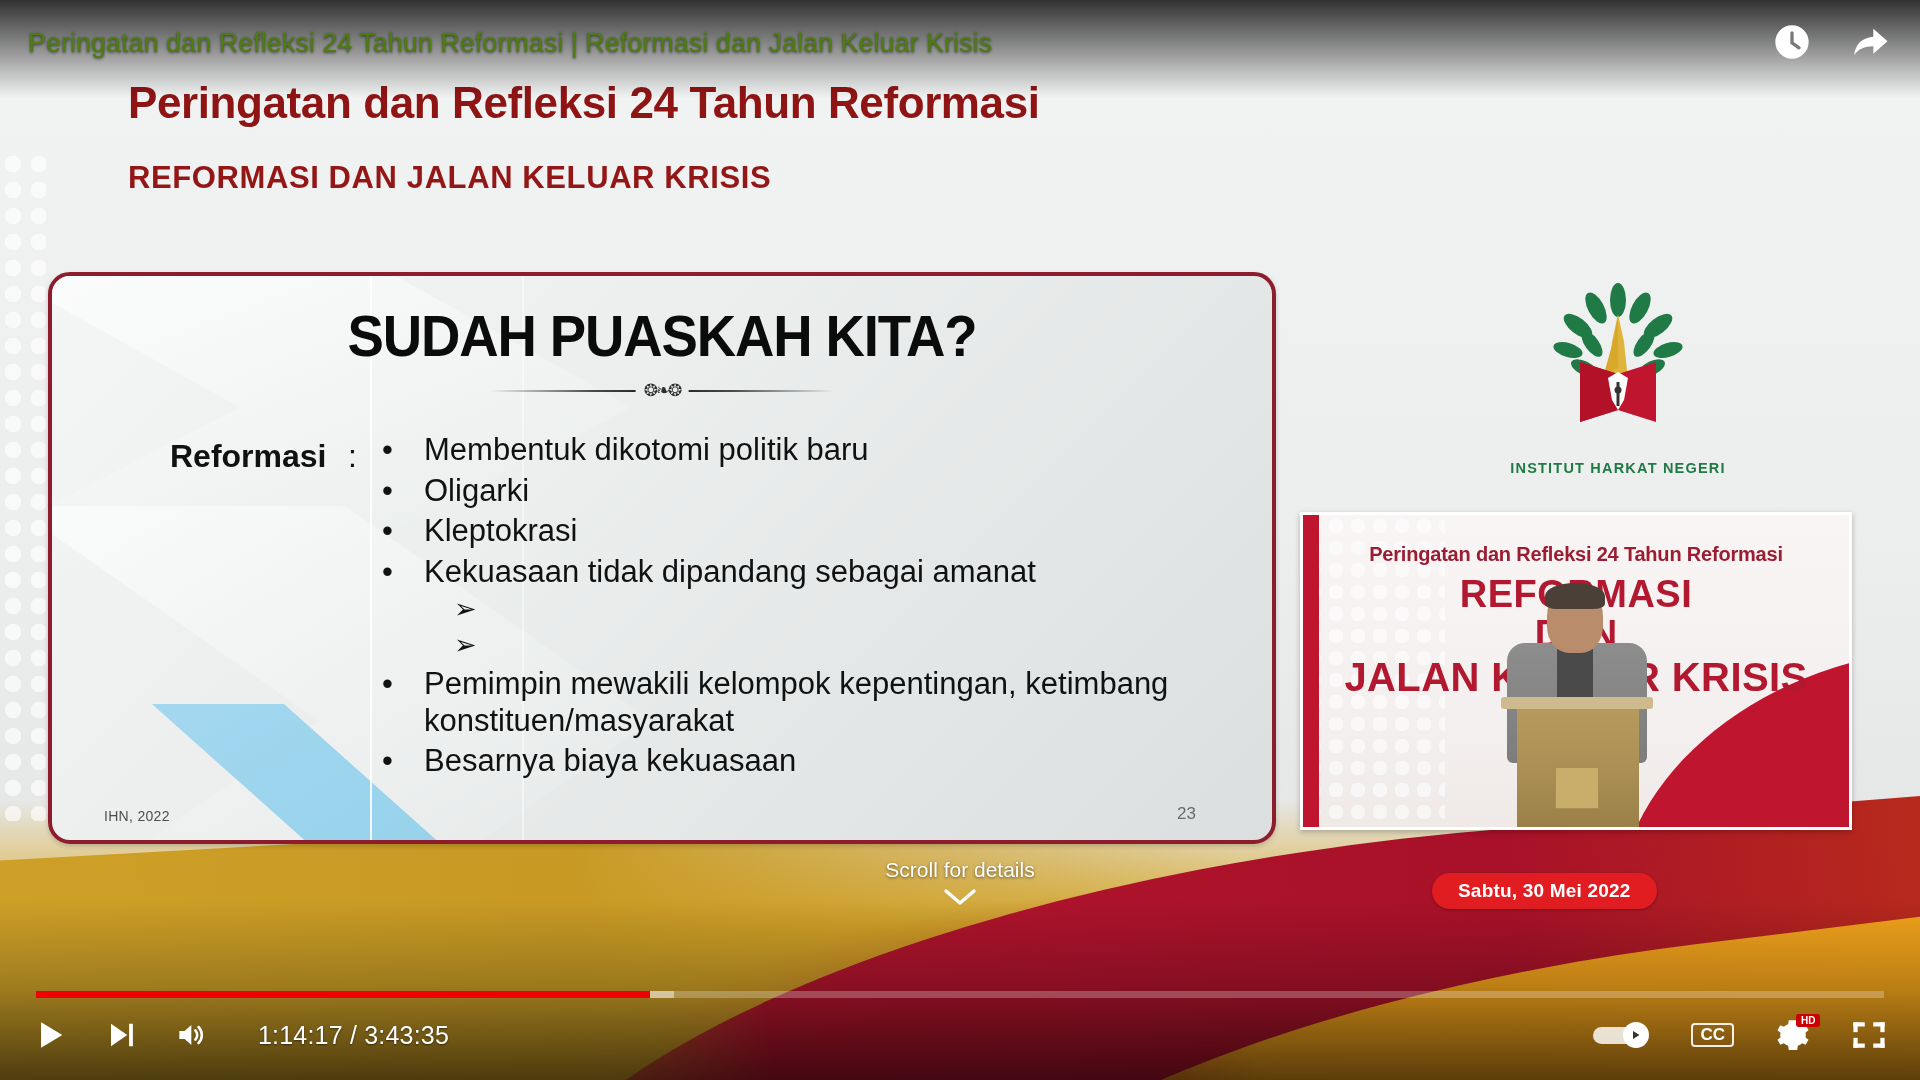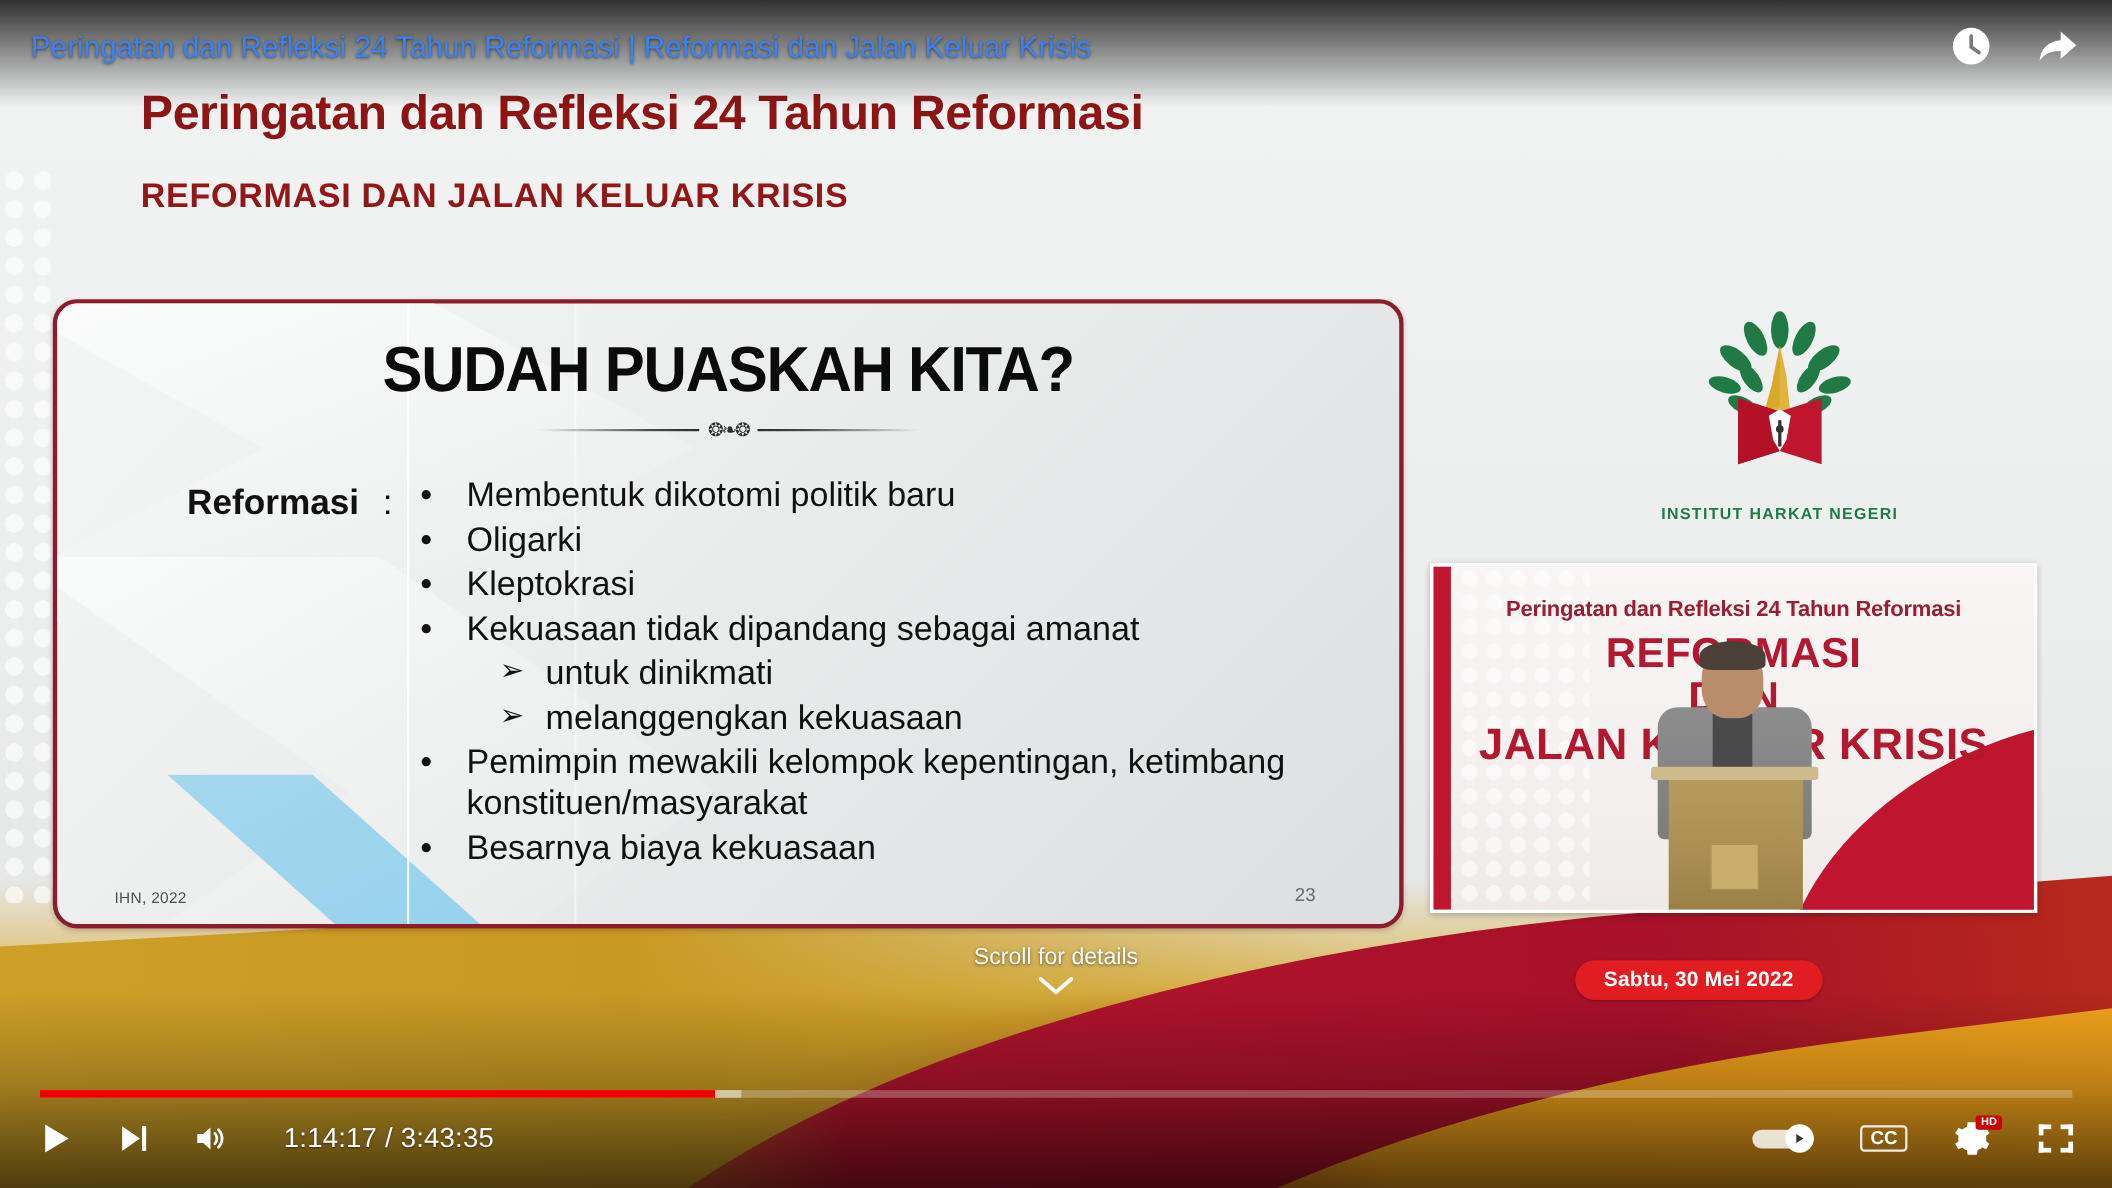--- a/index.html
+++ b/index.html
@@ -120,21 +120,21 @@
   .podium-plate{ position:absolute; left:94px; top:190px; width:44px; height:42px;
     background:#c8ae6a; border:1px solid #a98d52; }
 
   .date-pill{ position:absolute; left:1432px; top:873px; padding:7px 26px;
     background:#e21d22; border-radius:22px; color:#fff; font-size:19px; font-weight:bold;
     letter-spacing:.2px; box-shadow:0 1px 3px rgba(0,0,0,.3); }
 
   
   .top-grad{ position:absolute; left:0; top:0; width:100%; height:98px;
     background:linear-gradient(180deg, rgba(0,0,0,.80) 0%, rgba(0,0,0,.42) 48%, rgba(0,0,0,0) 100%); }
-  .yt-title{ position:absolute; left:28px; top:28px; font-size:27px; color:#3b82f6;
+  .yt-title{ position:absolute; left:28px; top:28px; font-size:27px; color:#4d7c0f;
     text-shadow:0 1px 3px rgba(0,0,0,.6); }
   .yt-top-icons{ position:absolute; right:30px; top:22px; display:flex; gap:38px; align-items:center; }
   .yt-ic{ width:40px; height:40px; cursor:pointer; }
 
   .bottom-grad{ position:absolute; left:0; bottom:0; width:100%; height:180px;
     background:linear-gradient(0deg, rgba(0,0,0,.62) 0%, rgba(0,0,0,.22) 52%, rgba(0,0,0,0) 100%);
     pointer-events:none; }
 
   .scroll-hint{ position:absolute; left:0; right:0; bottom:198px; text-align:center;
     color:#fff; font-size:21px; text-shadow:0 1px 3px rgba(0,0,0,.55); }
@@ -209,25 +209,23 @@
           <div class="bullet">
             <span class="mk">•</span>
             <span class="tx">Kleptokrasi</span>
           </div>
           <div class="bullet">
             <span class="mk">•</span>
             <span class="tx">Kekuasaan tidak dipandang sebagai amanat</span>
           </div>
           <div class="bullet sub">
             <span class="mk">➢</span>
-            <span class="tx">untuk dinikmati</span>
           </div>
           <div class="bullet sub">
             <span class="mk">➢</span>
-            <span class="tx">melanggengkan kekuasaan</span>
           </div>
           <div class="bullet">
             <span class="mk">•</span>
             <span class="tx">Pemimpin mewakili kelompok kepentingan, ketimbang konstituen/masyarakat</span>
           </div>
           <div class="bullet">
             <span class="mk">•</span>
             <span class="tx">Besarnya biaya kekuasaan</span>
           </div>
         </div>

